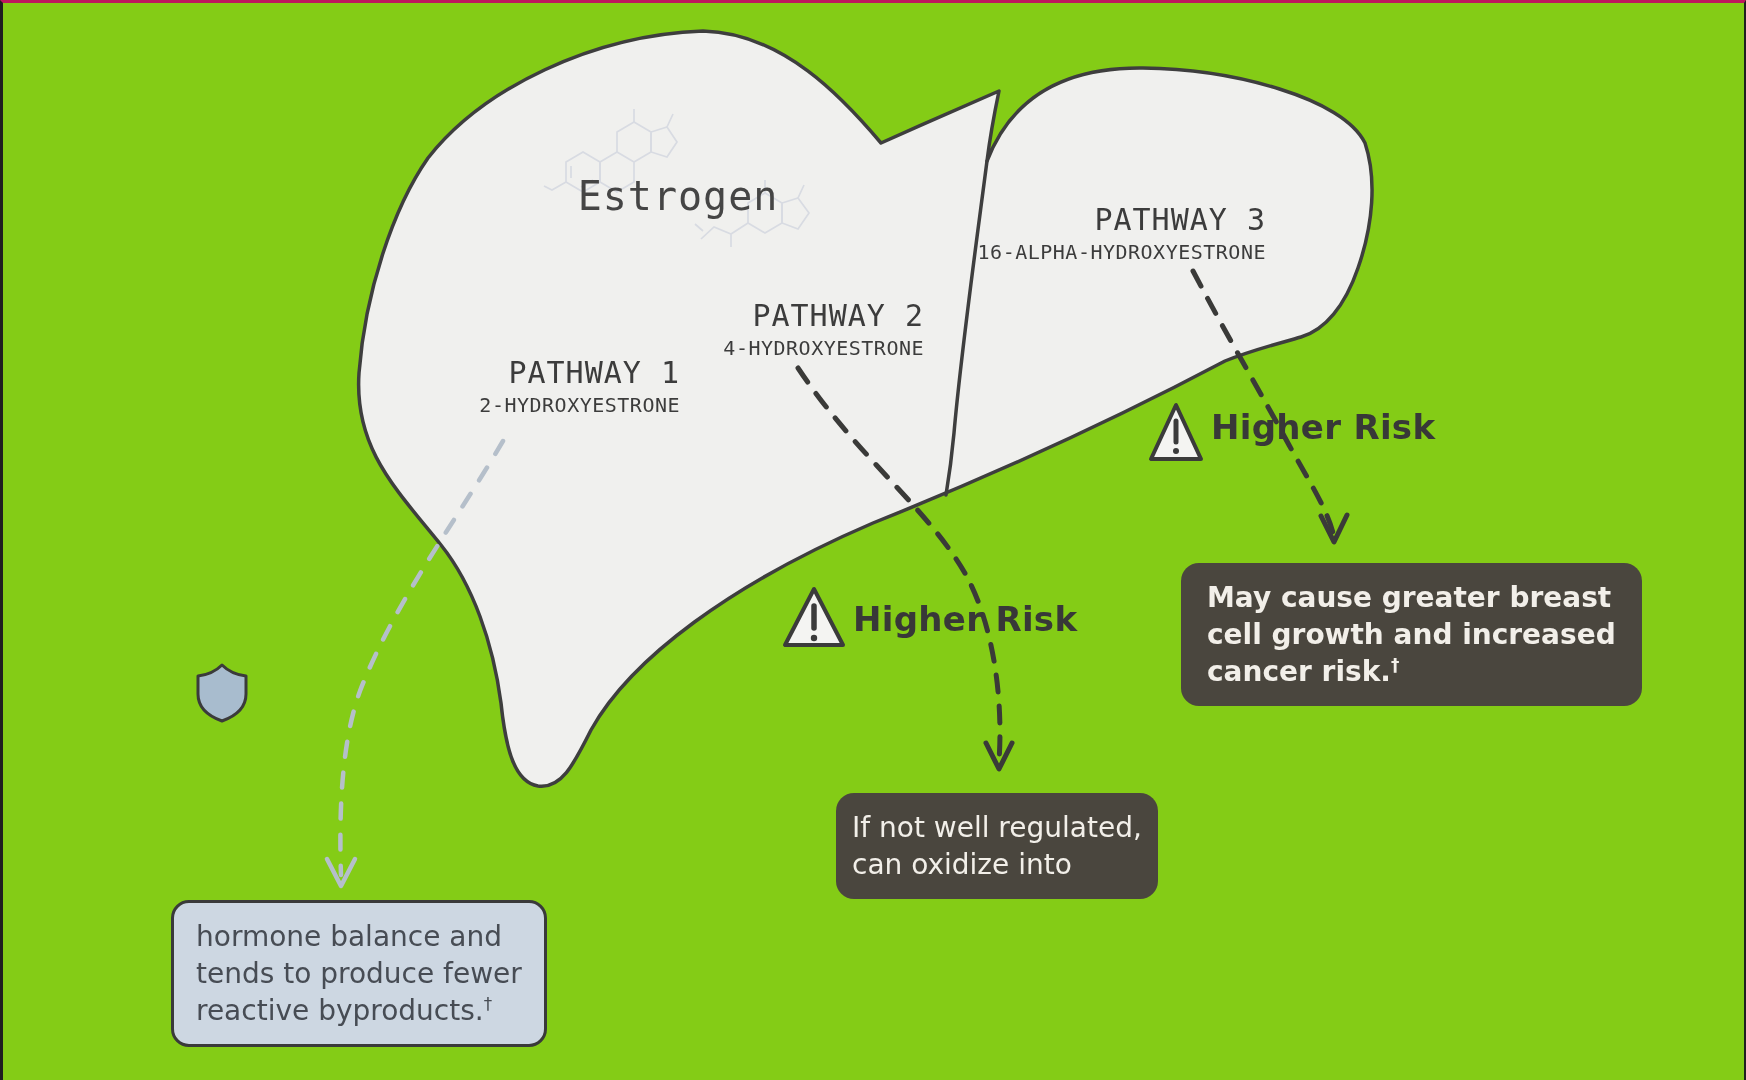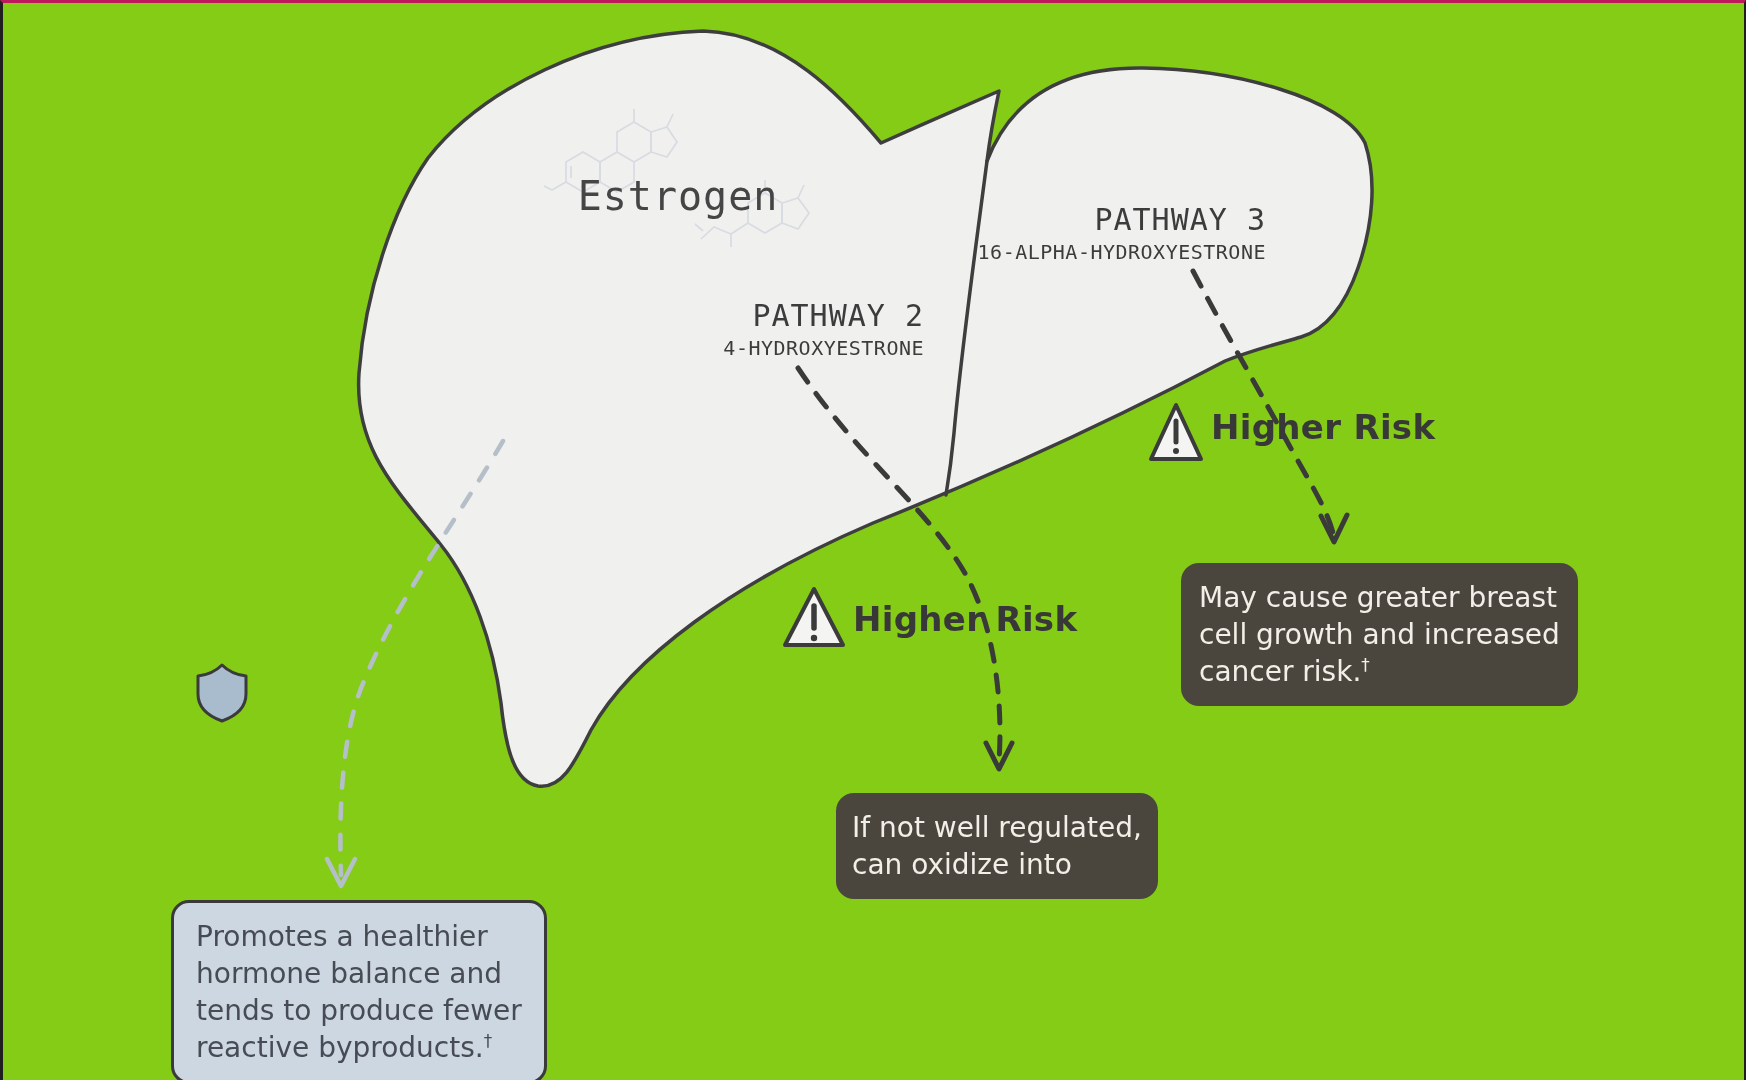--- a/index.html
+++ b/index.html
@@ -29,21 +29,21 @@
   .badge { font-weight:700; font-size:34px; color:#383838; letter-spacing:0.3px; }
 
   .outcome-box { border-radius:18px; font-size:28px; line-height:37px; }
   .outcome-box .ln { white-space:nowrap; }
   .box-protective {
     left:168px; top:897px; padding:15px 22px;
     background:#cdd7e2; border:3px solid #3a3a3a; color:#474c54;
   }
   .box-risk { background:#4a463e; color:#f2efe9; }
   .box-risk-2 { left:833px; top:790px; padding:16px 16px; }
-  .box-risk-3 { left:1178px; top:560px; padding:16px 18px; }
+  .box-risk-3 { left:1178px; top:560px; padding:16px 26px;font-weight:bold; }
   sup.dagger { font-size:0.6em; vertical-align:super; line-height:0; }
 </style>
 </head>
 <body>
 
 <div class="page">
 
   <svg class="layer" width="1746" height="1080" viewBox="0 0 1746 1080">
 
     <path d="M 700 28
@@ -103,34 +103,37 @@
 
     <g>
       <path d="M 1173 402 L 1148 456 L 1198 456 Z" fill="#F4F4F2" stroke="#3B3B3B" stroke-width="4" stroke-linejoin="round"></path>
       <path d="M 1173 418 L 1173 439" stroke="#3B3B3B" stroke-width="5" stroke-linecap="round"></path>
       <circle cx="1173" cy="448" r="3" fill="#3B3B3B"></circle>
     </g>
   </svg>
 
   <div class="abs title" style="left:475px; top:170px;">Estrogen</div>
 
+  <div class="abs pathway" style="left:377px; top:353px;">
+    <div class="p-label">PATHWAY 1</div>
+    <div class="p-compound">2-HYDROXYESTRONE</div>
+  </div>
   <div class="abs pathway" style="left:621px; top:296px;">
     <div class="p-label">PATHWAY 2</div>
     <div class="p-compound">4-HYDROXYESTRONE</div>
   </div>
   <div class="abs pathway" style="left:963px; top:200px;">
     <div class="p-label">PATHWAY 3</div>
     <div class="p-compound">16-ALPHA-HYDROXYESTRONE</div>
   </div>
 
   <div class="abs badge" style="left:850px; top:596px;">Higher Risk</div>
   <div class="abs badge" style="left:1208px; top:404px;">Higher Risk</div>
 
   <div class="abs outcome-box box-protective">
-    <div class="ln">Promotes a healthier</div>
     <div class="ln">hormone balance and</div>
     <div class="ln">tends to produce fewer</div>
     <div class="ln"><span>reactive byproducts.</span><sup class="dagger">†</sup></div>
   </div>
 
   <div class="abs outcome-box box-risk box-risk-2">
     <div class="ln">If not well regulated,</div>
     <div class="ln">can oxidize into</div>
   </div>
 

